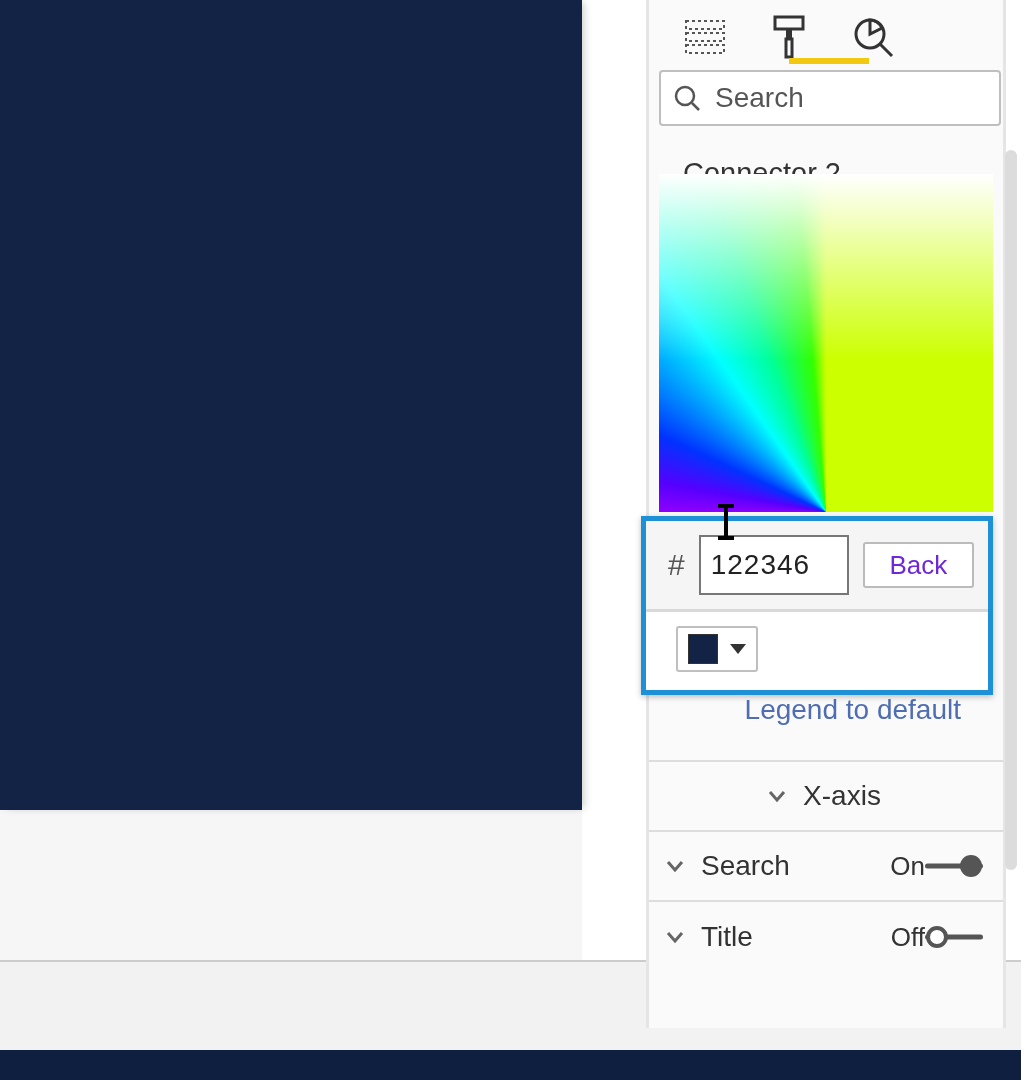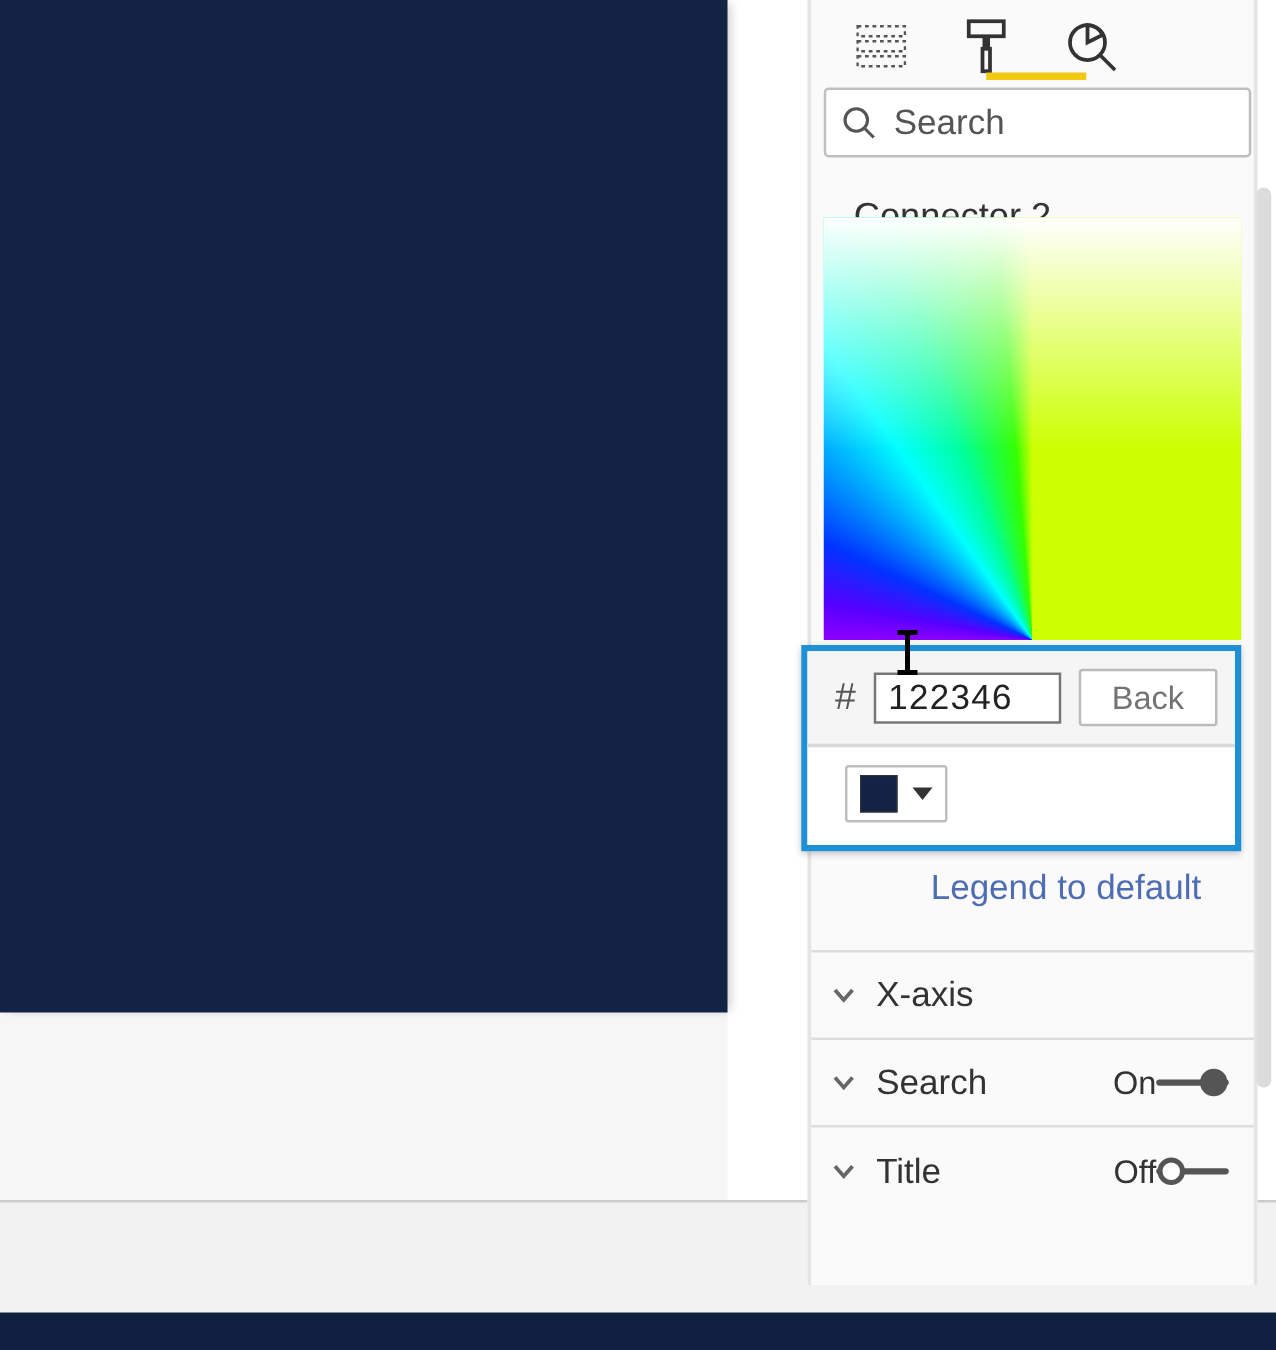--- a/index.html
+++ b/index.html
@@ -160,36 +160,36 @@
     padding: 14px 14px 14px 22px;
     background: #f5f5f5;
     border-bottom: 3px solid #d9d9d9;
   }
   .hex-hash {
     font-size: 30px;
     color: #555;
   }
   .hex-input {
     width: 150px;
-    height: 41px;
+    height: 60px;
     border: 2px solid #777;
     font-size: 28px;
     padding: 0 10px;
     letter-spacing: 1px;
     color: #222;
     background:#fff;
   }
   .back-btn {
     margin-left: auto;
     width: 122px;
     height: 46px;
     border: 2px solid #bbb;
     background: #fff;
     font-size: 26px;
-    color: #737373;
+    color: #6d28d9;
     border-radius: 3px;
     cursor: pointer;
   }
   .swatch-row {
     padding: 14px 14px 18px 30px;
     background: #fff;
   }
   .swatch-drop {
     display: inline-flex;
     align-items: center;
@@ -250,20 +250,21 @@
   }
   .section-row {
     display: flex;
     align-items: center;
     height: 70px;
     padding: 0 20px 0 14px;
     border-bottom: 2px solid #ddd;
     font-size: 28px;
     color: #333;
     cursor: pointer;
+    justify-content: center;
   }
   .chevron {
     margin-right: 14px;
     display:inline-flex;
   }
   .sec-right {
     margin-left: auto;
     display: flex;
     align-items: center;
     font-size: 26px;

